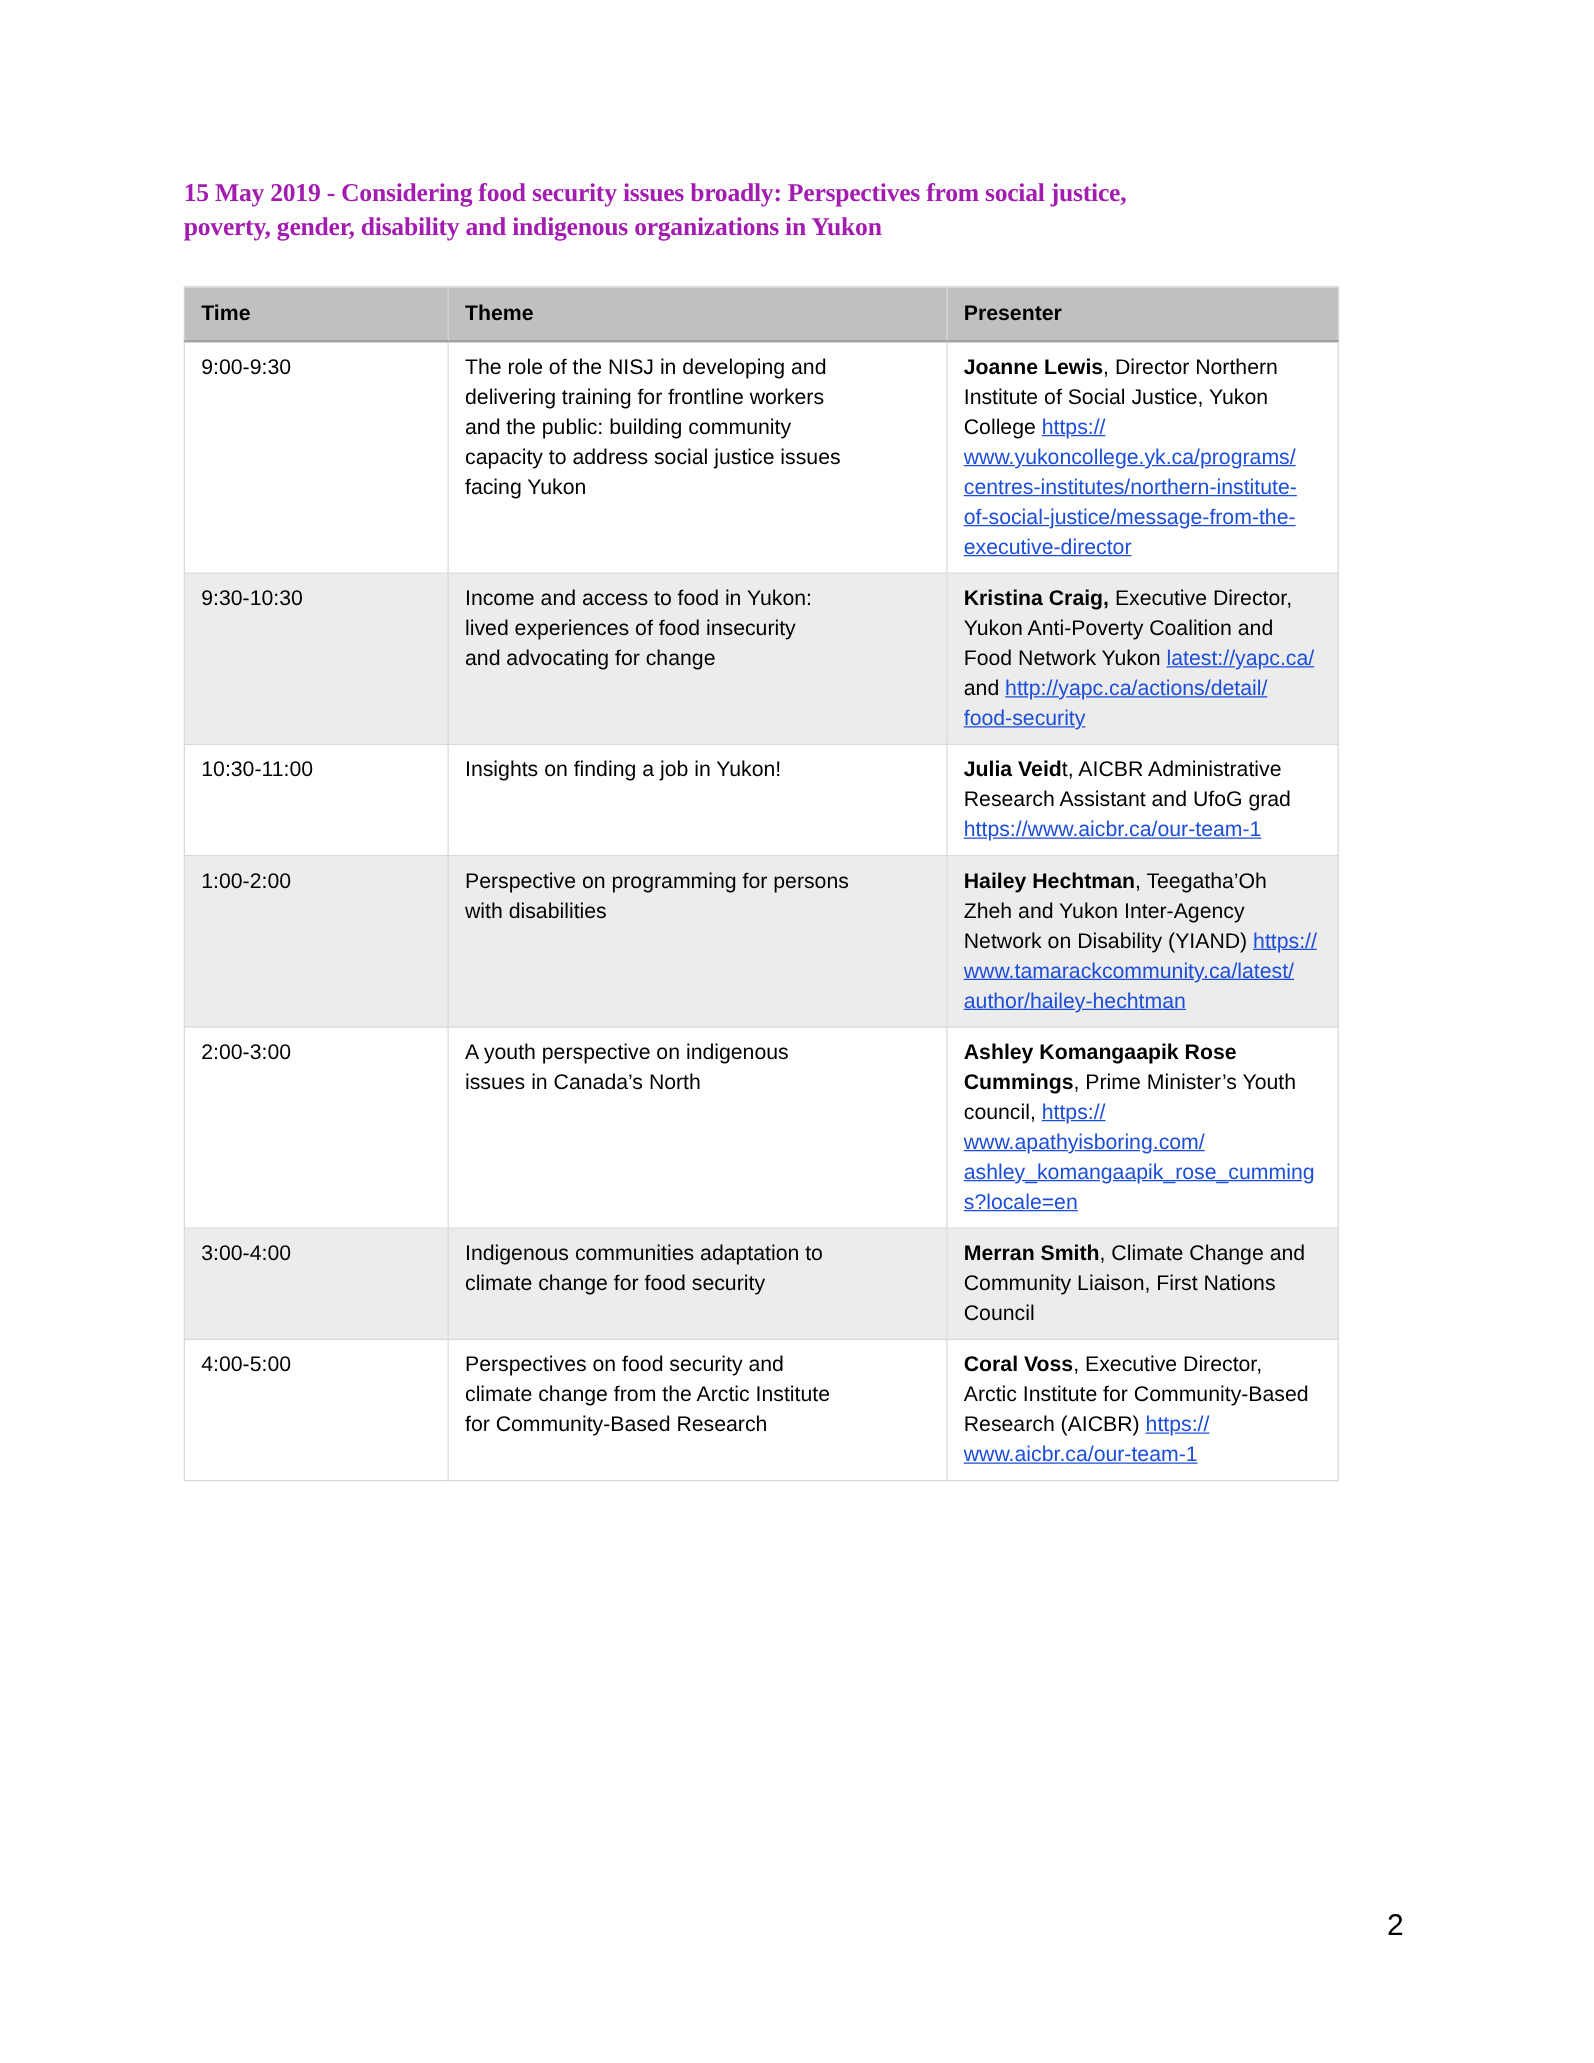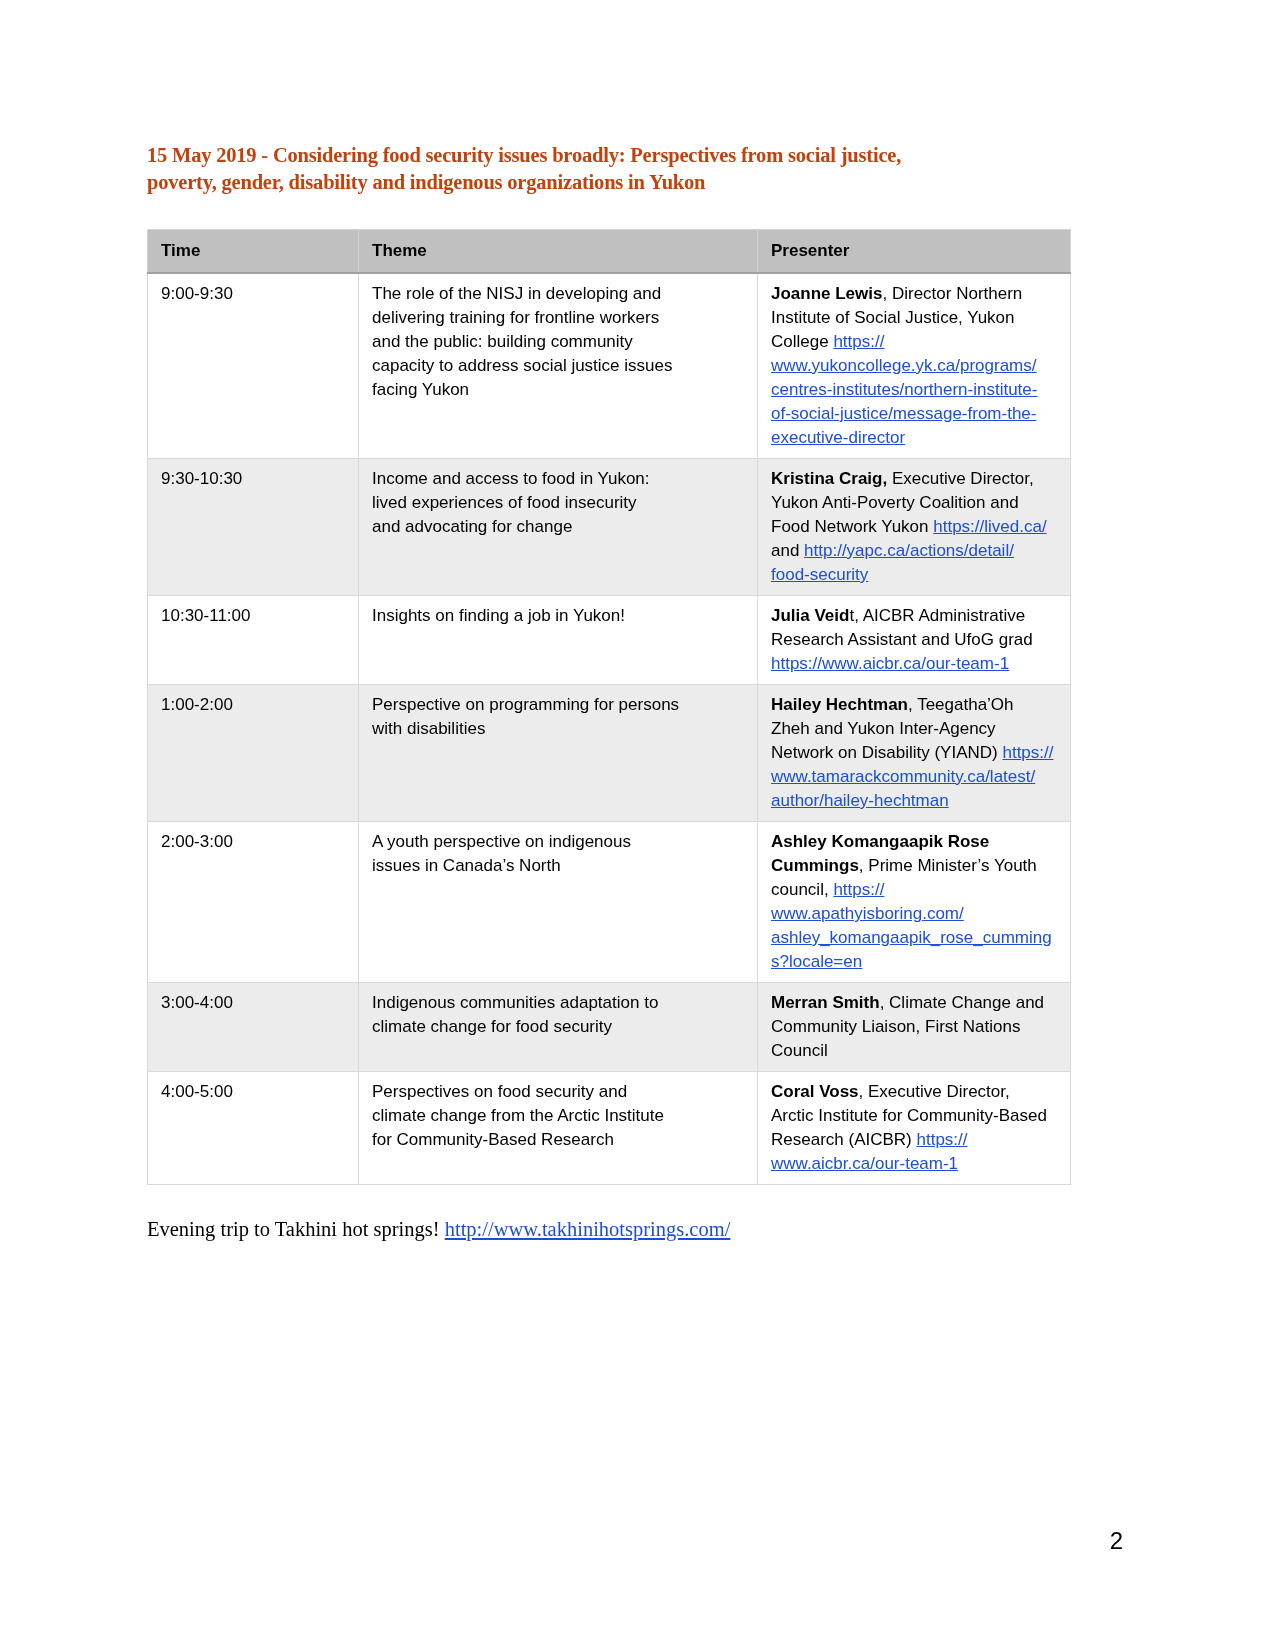--- a/index.html
+++ b/index.html
@@ -14,21 +14,21 @@
     left: 147px; top: 142px;
     width: 923px;
   }
   .doc-title {
     font-family: "Liberation Serif", serif;
     font-weight: bold;
     font-size: 20.5px;
     line-height: 26.5px;
     letter-spacing: -0.2px;
     white-space: pre-line;
-    color: #c2410c;
+    color: #a21caf;
   }
   table.schedule {
     border-collapse: collapse;
     table-layout: fixed;
     width: 923px;
     margin-top: 34px;
     font-size: 17px;
     line-height: 24px;
     color: #000;
     border-radius: 21px;
@@ -107,21 +107,21 @@
 of-social-justice/message-from-the-
 executive-director</a></td>
         </tr>
         <tr class="alt">
           <td class="col-time">9:30-10:30</td>
           <td class="col-theme">Income and access to food in Yukon:
 lived experiences of food insecurity
 and advocating for change</td>
           <td class="col-presenter"><span class="seg-bold">Kristina Craig,</span><span> Executive Director,
 Yukon Anti-Poverty Coalition and
-Food Network Yukon </span><a href="#" class="seg-link">https://lived.ca/</a><span>
+Food Network Yukon </span><a href="#" class="seg-link">latest://yapc.ca/</a><span>
 and </span><a href="#" class="seg-link">http://yapc.ca/actions/detail/
 food-security</a></td>
         </tr>
         <tr>
           <td class="col-time">10:30-11:00</td>
           <td class="col-theme">Insights on finding a job in Yukon!</td>
           <td class="col-presenter"><span class="seg-bold">Julia Veid</span><span>t, AICBR Administrative
 Research Assistant and UfoG grad
 </span><a href="#" class="seg-link">https://www.aicbr.ca/our-team-1</a></td>
         </tr>
@@ -160,19 +160,16 @@
 climate change from the Arctic Institute
 for Community-Based Research</td>
           <td class="col-presenter"><span class="seg-bold">Coral Voss</span><span>, Executive Director,
 Arctic Institute for Community-Based
 Research (AICBR) </span><a href="#" class="seg-link">https://
 www.aicbr.ca/our-team-1</a></td>
         </tr>
       </tbody>
   </table>
 
-  <div class="footer">
-    <span>Evening trip to Takhini hot springs! </span><a href="#" class="seg-link">http://www.takhinihotsprings.com/</a>
-  </div>
 
 </div>
 
 <div class="page-num">2</div>
 
 </body></html>

